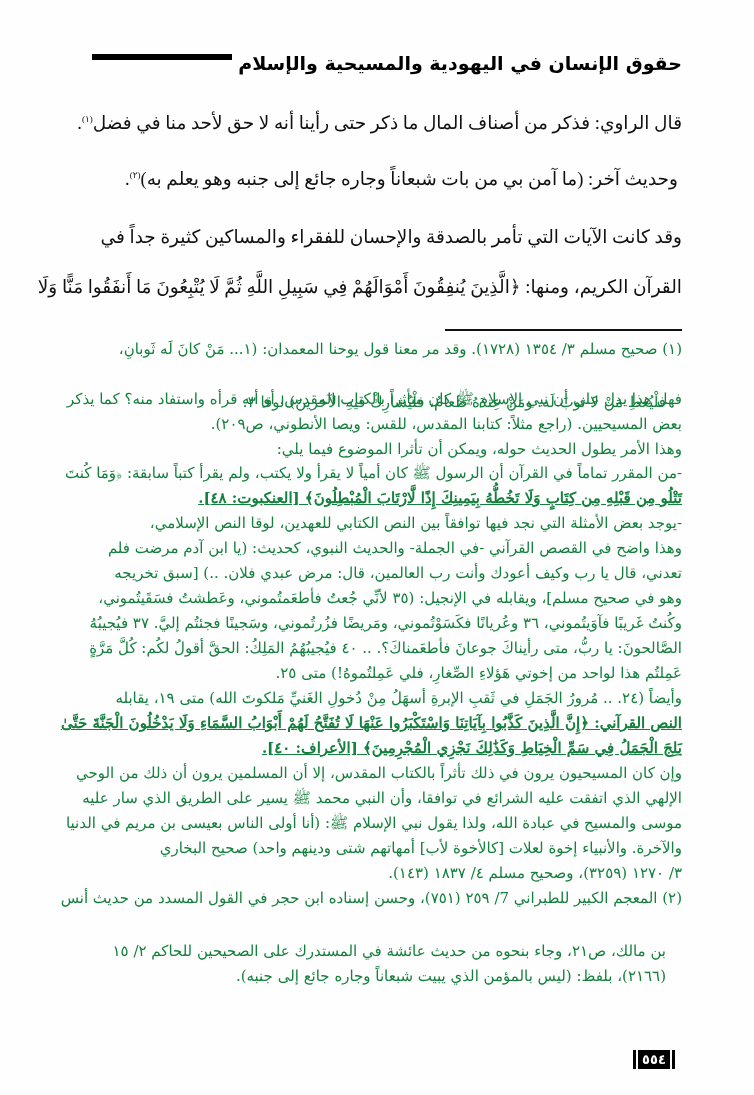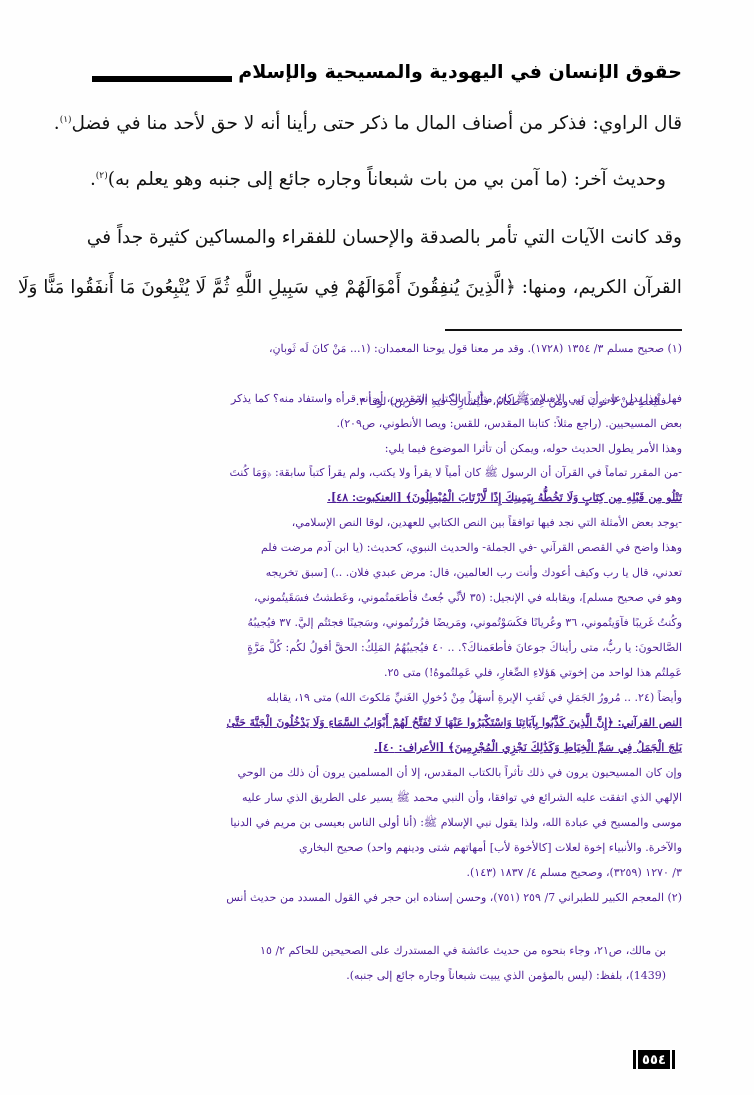--- a/index.html
+++ b/index.html
@@ -1,40 +1,40 @@
 <!DOCTYPE html>
 <html><head>
 <meta charset="utf-8">
 <style>
   html, body { margin:0; padding:0; background:#fefefe; }
   body { width:754px; height:1095px; position:relative; overflow:hidden;
          font-family:"DejaVu Sans", sans-serif; color:#111; }
   .page { position:absolute; left:0; top:0; width:754px; height:1095px; }
 
   .header { position:absolute; top:52px; left:92px; width:590px; height:30px;
-            direction:rtl; display:flex; align-items:flex-end; }
+            direction:rtl; display:flex; align-items:flex-start; }
   .header-title { font-family:"DejaVu Sans", sans-serif; font-weight:bold;
                   font-size:19px; white-space:nowrap; color:#000; letter-spacing:-0.3px; }
   .header-rule { flex:1; height:6px; background:#000; margin-right:6px; margin-top:2px; }
 
   .main { position:absolute; left:92px; width:590px; direction:rtl; text-align:justify;
           font-family:"DejaVu Serif", serif; color:#111; }
-  .main p { margin:0; font-size:18.5px; white-space:nowrap; text-align:center; }
+  .main p { margin:0; font-size:18.5px; white-space:nowrap; text-align:center;font-family:Liberation Serif, serif; }
   .main-text { top:112px; }
   .p1 { position:absolute; top:0; right:0; }
-  .p2 { position:absolute; top:56px; right:16px; }
+  .p2 { position:absolute; top:56px; right:4px; }
   .p3 { position:absolute; top:114px; right:0; }
   .p4 { position:absolute; top:164px; right:0; }
 
   .fn-sep { position:absolute; top:329px; left:445px; width:237px; height:2px; background:#111; }
 
   .footnotes { position:absolute; left:92px; width:590px; top:340px; direction:rtl;
                font-family:"DejaVu Serif", serif; }
-  .fn-line { position:absolute; right:0; font-size:11px; white-space:nowrap;
-             line-height:18px; color:#4c1d95; }
+  .fn-line { position:absolute; right:0; font-size:15px; white-space:nowrap;
+             line-height:18px; color:#15803d; }
   .indent { right:16px !important;margin-top:28px; }
 
   sup { font-size:9px; vertical-align:super; }
   .quran { font-weight:bold;text-decoration:underline; }
 
   .page-number { position:absolute; left:633px; top:1050px; width:42px; height:19px;
                  display:flex; align-items:center; justify-content:center; }
   .page-number .bar { width:3px; height:19px; background:#000; }
   .page-number .box { background:#000; color:#fff; font-family:"DejaVu Sans", sans-serif;
                       font-weight:bold; font-size:13px; padding:0 4px; margin:0 2px;
@@ -77,21 +77,21 @@
     <div class="fn-line" style="top:349px">وأيضاً (٢٤. .. مُرورُ الجَمَلِ في ثَقبِ الإبرةِ أسهَلُ مِنْ دُخولِ الغَنيِّ مَلكوتَ الله) متى ١٩، يقابله</div>
     <div class="fn-line quran" style="top:374px">النص القرآني: ﴿إِنَّ الَّذِينَ كَذَّبُوا بِآيَاتِنَا وَاسْتَكْبَرُوا عَنْهَا لَا تُفَتَّحُ لَهُمْ أَبْوَابُ السَّمَاءِ وَلَا يَدْخُلُونَ الْجَنَّةَ حَتَّىٰ</div>
     <div class="fn-line quran" style="top:399px">يَلِجَ الْجَمَلُ فِي سَمِّ الْخِيَاطِ وَكَذَٰلِكَ نَجْزِي الْمُجْرِمِينَ﴾ [الأعراف: ٤٠].</div>
     <div class="fn-line" style="top:424px">وإن كان المسيحيون يرون في ذلك تأثراً بالكتاب المقدس، إلا أن المسلمين يرون أن ذلك من الوحي</div>
     <div class="fn-line" style="top:449px">الإلهي الذي اتفقت عليه الشرائع في توافقا، وأن النبي محمد ﷺ يسير على الطريق الذي سار عليه</div>
     <div class="fn-line" style="top:474px">موسى والمسيح في عبادة الله، ولذا يقول نبي الإسلام ﷺ: (أنا أولى الناس بعيسى بن مريم في الدنيا</div>
     <div class="fn-line" style="top:499px">والآخرة. والأنبياء إخوة لعلات [كالأخوة لأب] أمهاتهم شتى ودينهم واحد) صحيح البخاري</div>
     <div class="fn-line" style="top:524px">٣/ ١٢٧٠ (٣٢٥٩)، وصحيح مسلم ٤/ ١٨٣٧ (١٤٣).</div>
     <div class="fn-line" style="top:549px">(٢) المعجم الكبير للطبراني 7/ ٢٥٩ (٧٥١)، وحسن إسناده ابن حجر في القول المسدد من حديث أنس</div>
     <div class="fn-line indent" style="top:574px">بن مالك، ص٢١، وجاء بنحوه من حديث عائشة في المستدرك على الصحيحين للحاكم ٢/ ١٥</div>
-    <div class="fn-line indent" style="top:599px">(1439)، بلفظ: (ليس بالمؤمن الذي يبيت شبعاناً وجاره جائع إلى جنبه).</div>
+    <div class="fn-line indent" style="top:599px">(٢١٦٦)، بلفظ: (ليس بالمؤمن الذي يبيت شبعاناً وجاره جائع إلى جنبه).</div>
   </div>
 
   <div class="page-number">
     <span class="bar"></span>
     <span class="box">٥٥٤</span>
     <span class="bar"></span>
   </div>
 
 </div>
 

